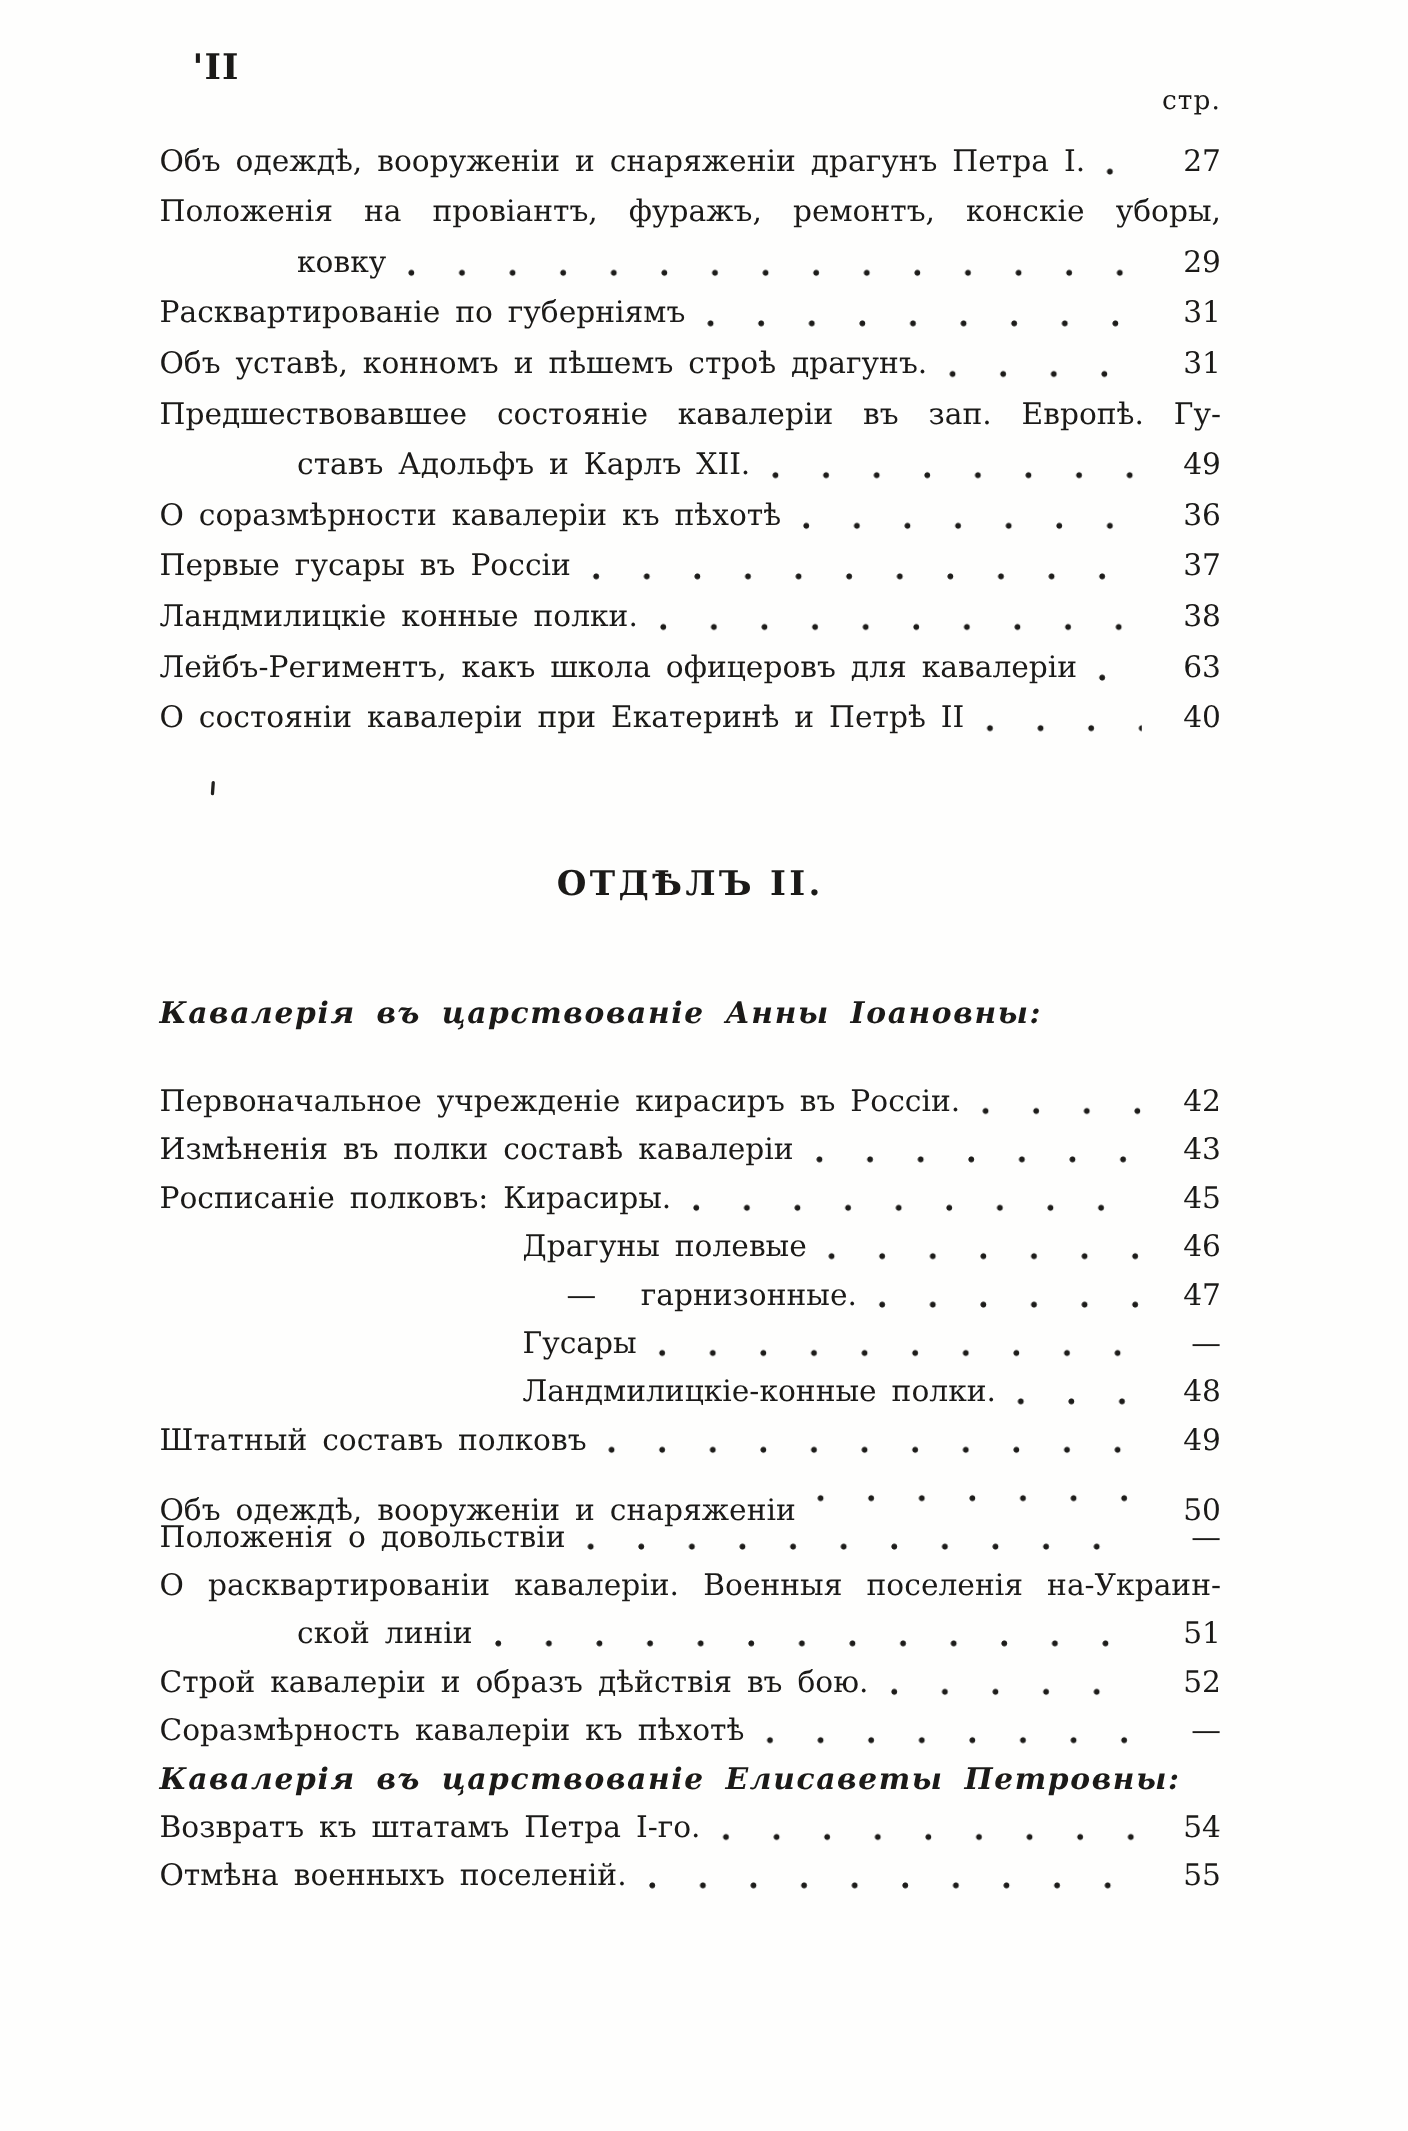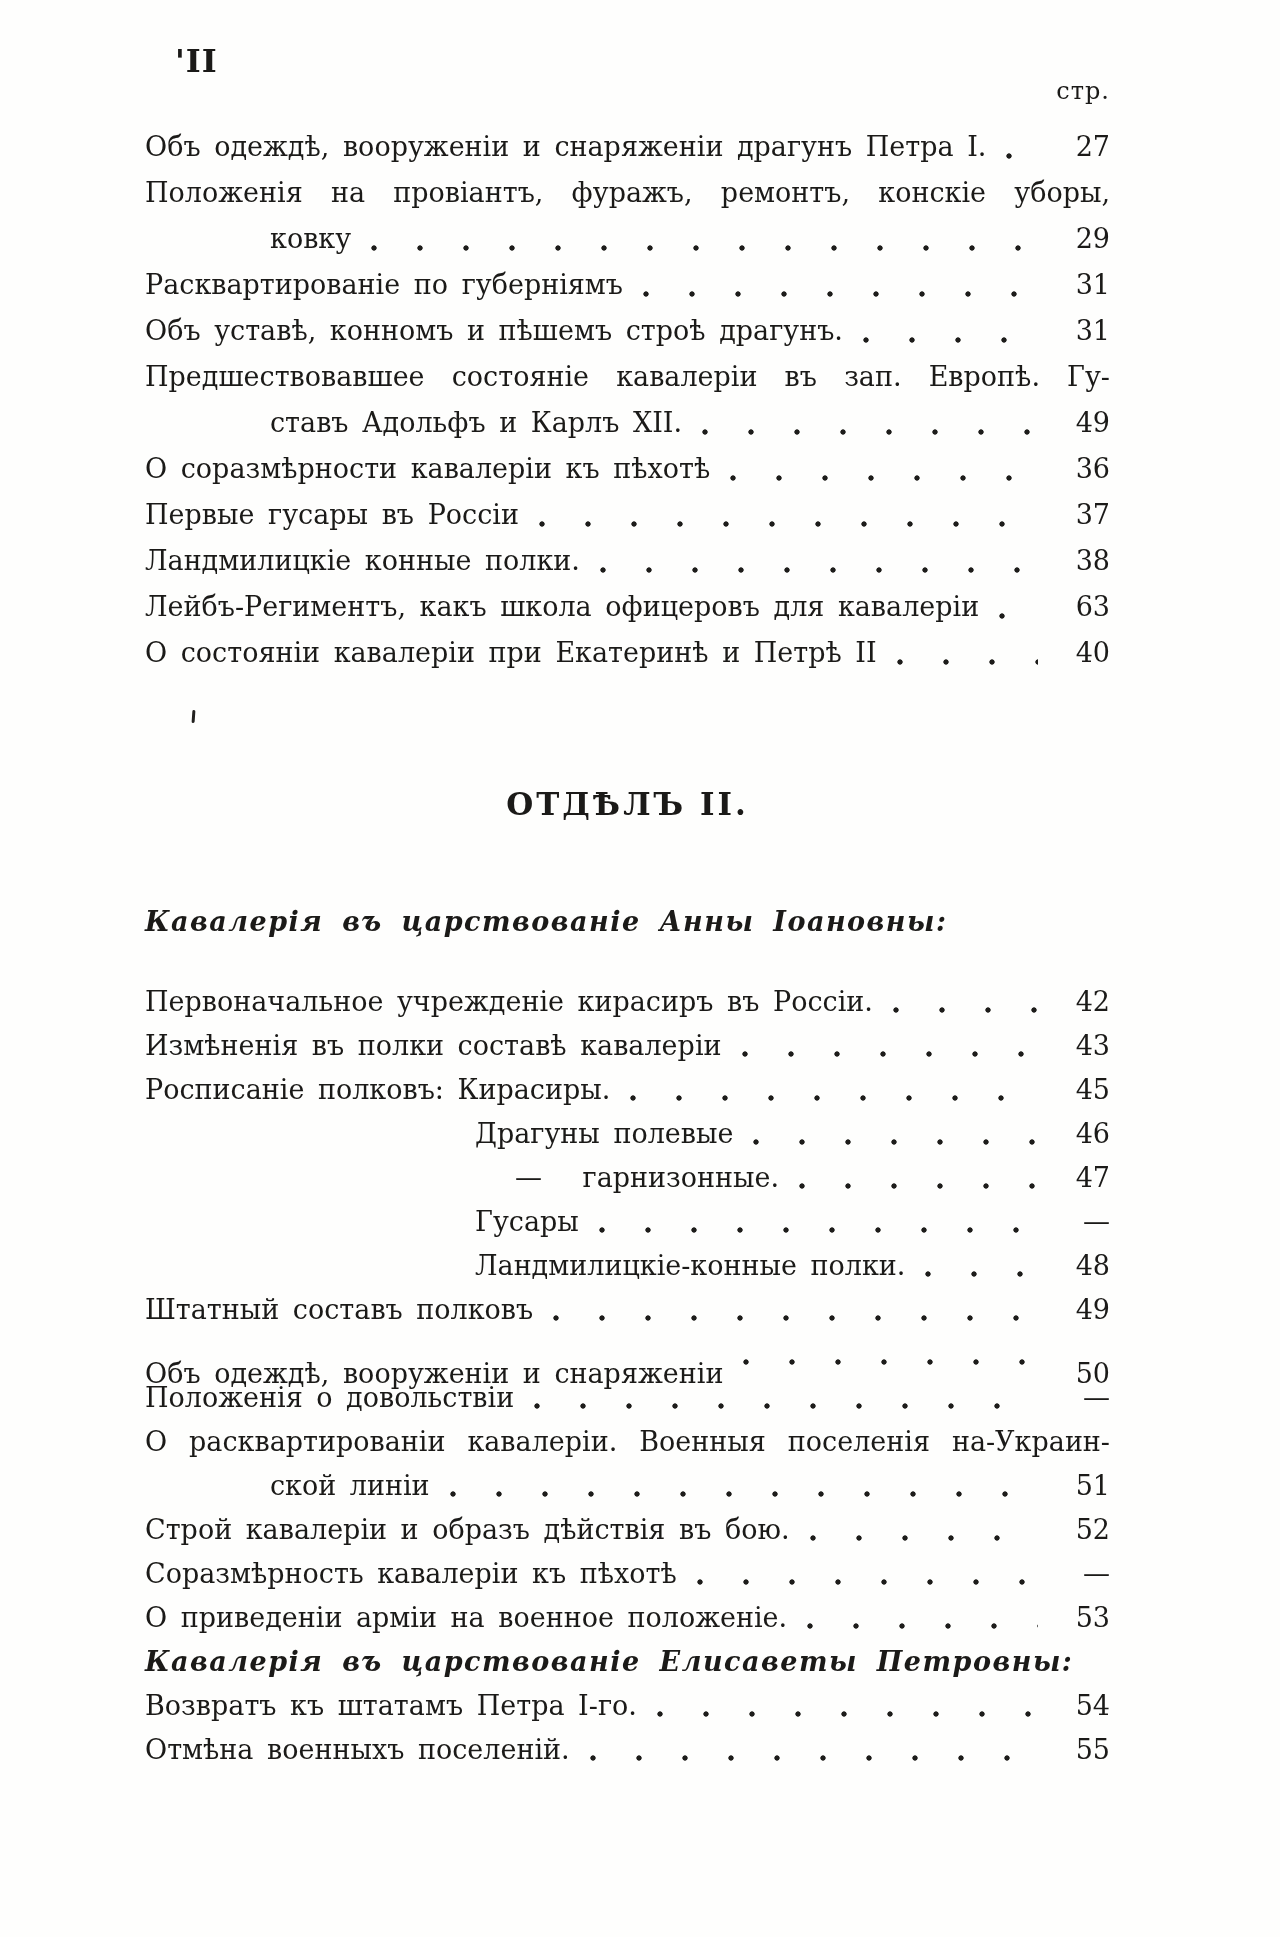--- a/index.html
+++ b/index.html
@@ -216,25 +216,20 @@
         <div class="row">
           <span class="label" style="padding-left: 0px;">Строй кавалеріи и образъ дѣйствія въ бою.</span>
           <span class="leader"></span>
           <span class="pagenum">52</span>
         </div>
         <div class="row">
           <span class="label" style="padding-left: 0px;">Соразмѣрность кавалеріи къ пѣхотѣ</span>
           <span class="leader"></span>
           <span class="pagenum">—</span>
         </div>
-        <div class="row">
-          <span class="label" style="padding-left: 0px;">О приведеніи арміи на военное положеніе.</span>
-          <span class="leader"></span>
-          <span class="pagenum">53</span>
-        </div>
         <div class="row italic-row">
           <span class="label" style="padding-left: 0px;">Кавалерія въ царствованіе Елисаветы Петровны:</span>
         </div>
         <div class="row">
           <span class="label" style="padding-left: 0px;">Возвратъ къ штатамъ Петра I-го.</span>
           <span class="leader"></span>
           <span class="pagenum">54</span>
         </div>
         <div class="row">
           <span class="label" style="padding-left: 0px;">Отмѣна военныхъ поселеній.</span>

